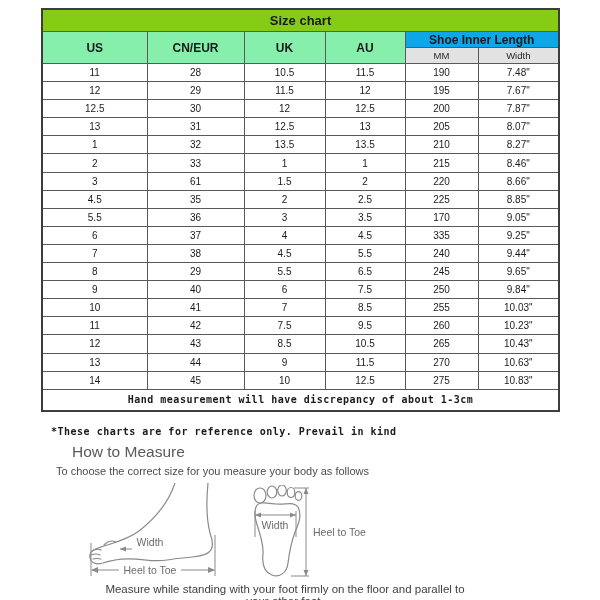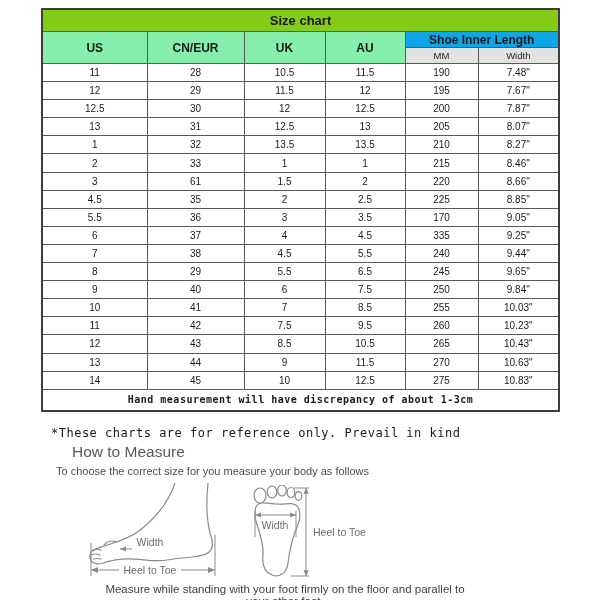--- a/index.html
+++ b/index.html
@@ -16,22 +16,22 @@
   .title-cell{height:21px;font-size:13px;font-weight:bold;background:#84cc16;color:#1a1a1a;}
   th.col-head{background:#86efac;font-size:12px;font-weight:bold;color:#1a1a1a;}
   th.group-head{background:#0ea5e9;font-size:12px;font-weight:bold;height:15px;color:#1a1a1a;}
   th.sub-head{background:#e2e2e2;font-size:9.5px;font-weight:normal;height:15px;color:#262626;margin-top:12px;}
   table.size-chart tbody td{height:17.1px;font-size:10px;color:#1a1a1a;background:#ffffff;}
   td.footer-cell{height:20px;font-family:"DejaVu Sans Mono",monospace;
        font-weight:bold;font-size:10px;letter-spacing:.5px;color:#1a1a1a;}
 
   
   .ref-note{position:absolute;left:51px;top:426px;
-       font-family:"DejaVu Sans Mono",monospace;font-weight:normal;
-       font-size:12px;letter-spacing:.5px;color:#1a1a1a;text-align:right;}
+       font-family:"DejaVu Sans Mono",monospace;font-weight:bold;
+       font-size:10px;letter-spacing:.5px;color:#1a1a1a;text-align:right;}
   .howto-title{position:absolute;left:72px;top:443px;font-size:15.5px;color:#595959;}
   .howto-sub{position:absolute;left:56px;top:465px;font-size:11px;color:#4d4d4d;text-align:center;}
   .bottom-note{position:absolute;left:100px;top:583px;width:370px;
        text-align:center;font-size:11.5px;color:#404040;}
 
   
   .diagram{position:absolute;}
   .diagram svg{display:block;}
   .d-left{left:87px;top:483px;}
   .d-right{left:246px;top:485px;}

